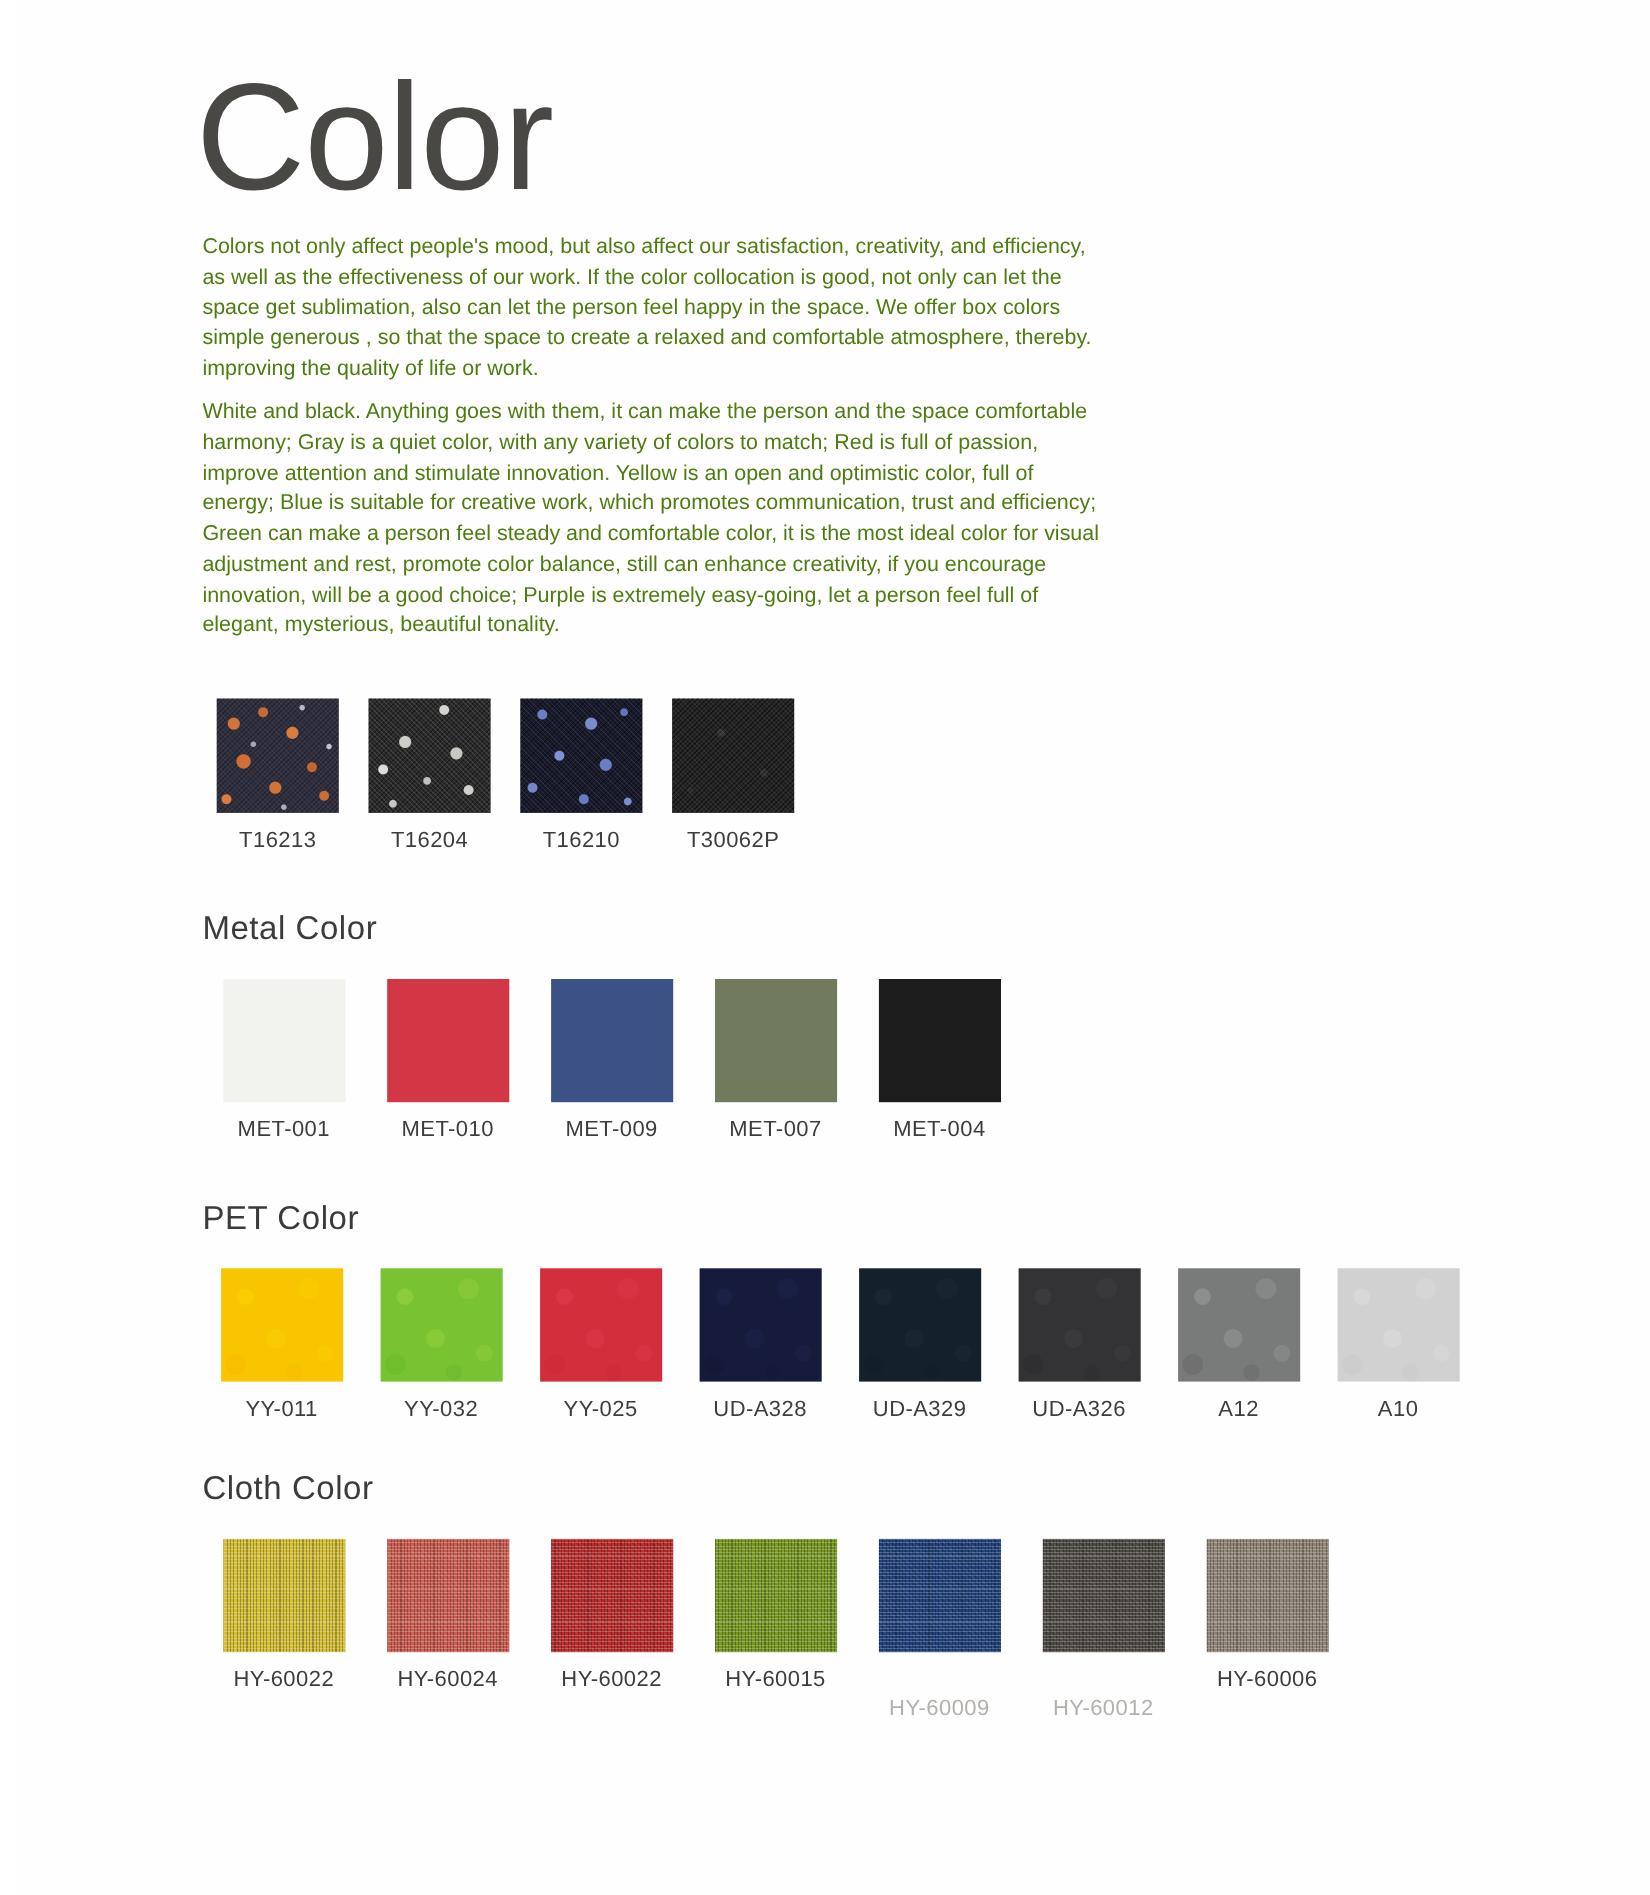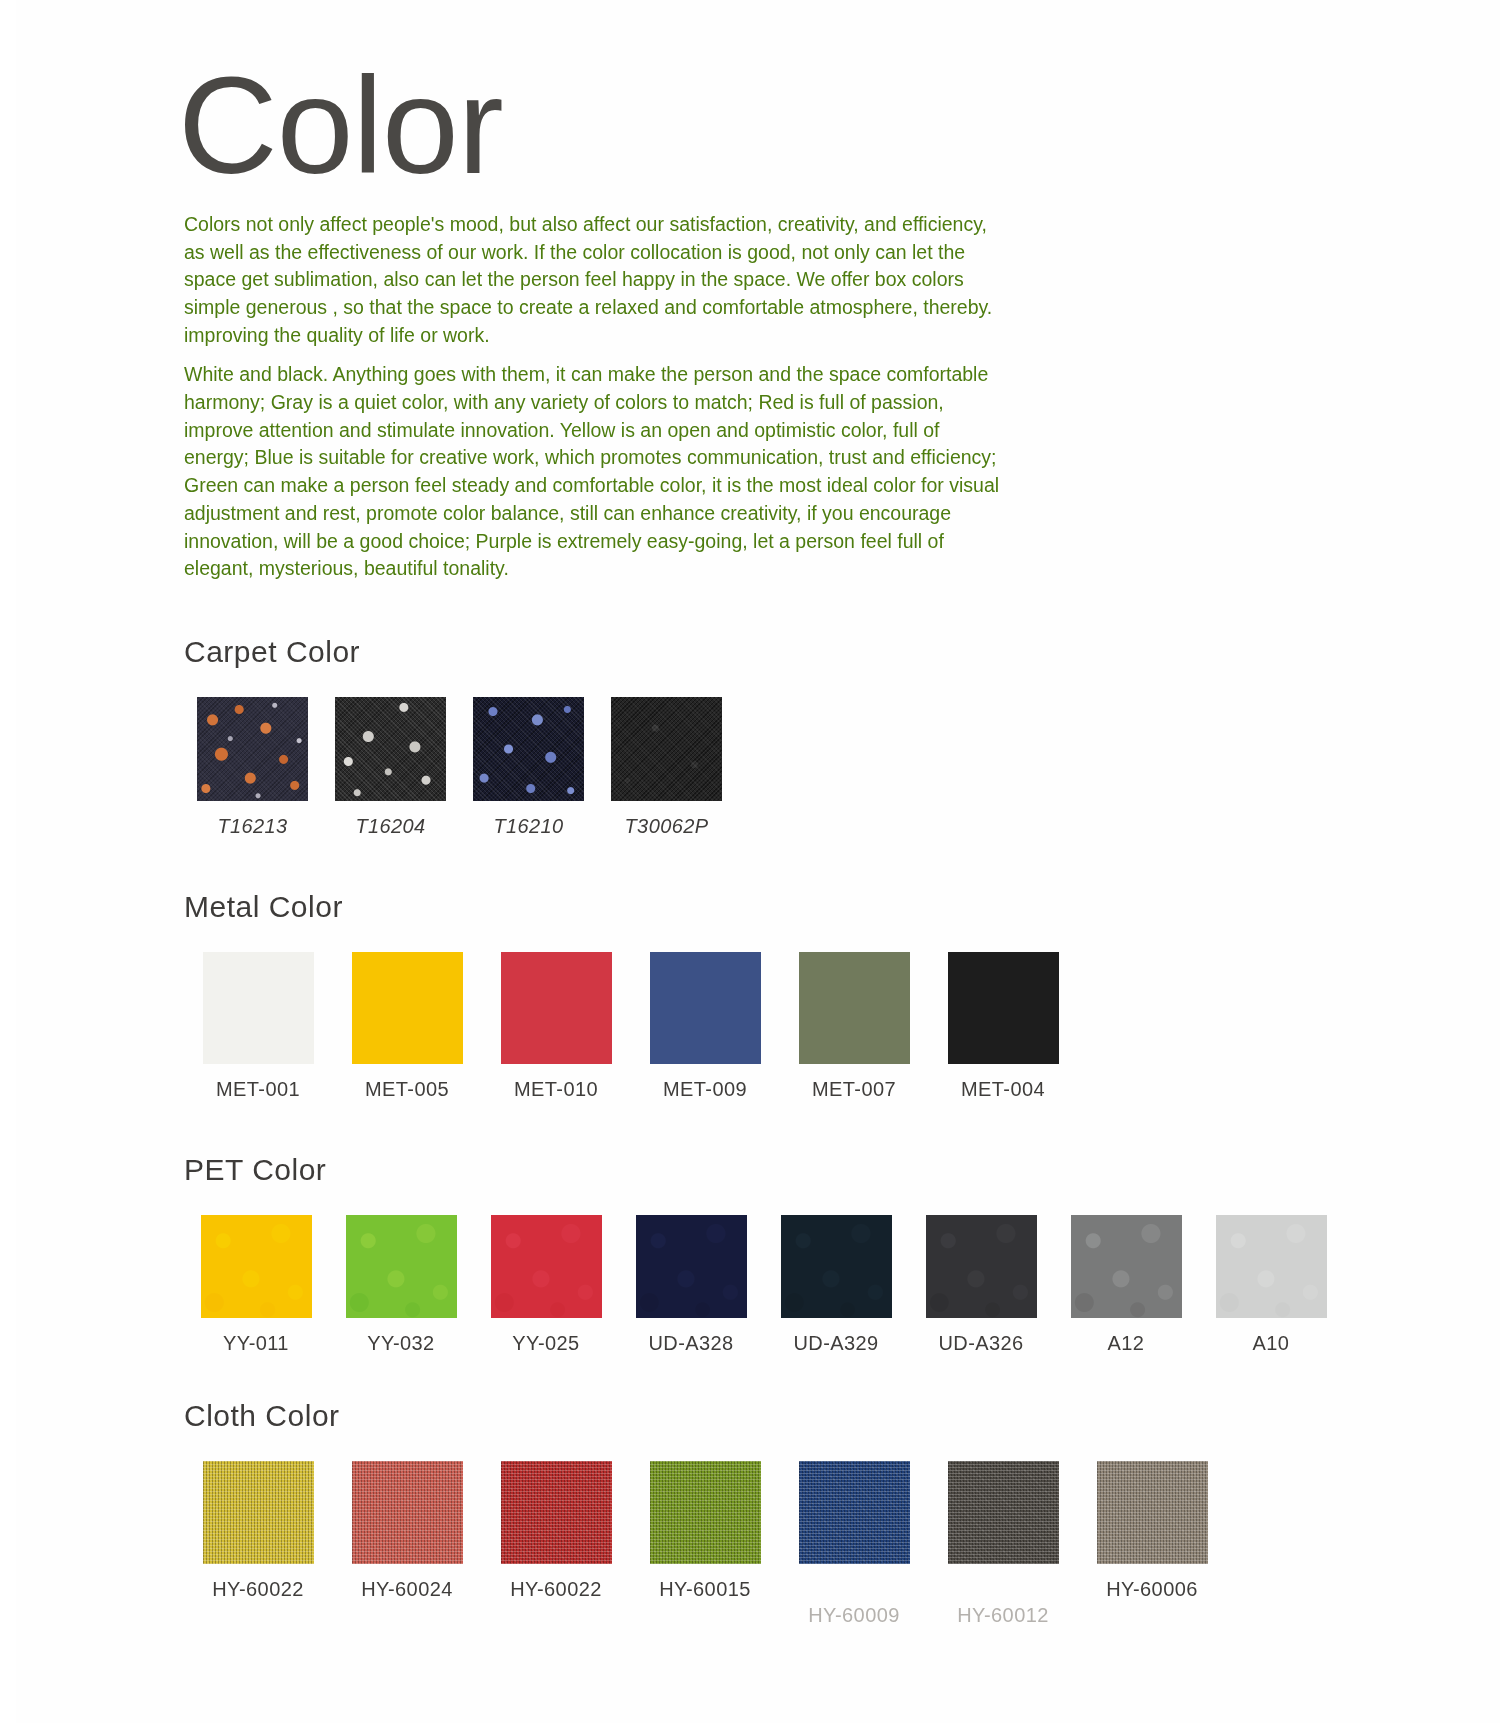--- a/index.html
+++ b/index.html
@@ -165,21 +165,21 @@
   
   .tex-weave::after {
     content: "";
     position: absolute;
     inset: 0;
     background-image:
       repeating-linear-gradient(0deg, rgba(255,255,255,0.22) 0 1px, transparent 1px 3px),
       repeating-linear-gradient(90deg, rgba(0,0,0,0.28) 0 1px, transparent 1px 3px),
       repeating-linear-gradient(45deg, rgba(255,255,255,0.08) 0 1px, transparent 1px 4px);
   }
-  .row-carpet .swatch-cell { width: 137px; font-style: italic; }
+  .row-carpet .swatch-cell { width: 137px; }
   .row-metal .swatch-cell { width: 148px; }
   .row-metal .swatch { width: 111px; height: 112px; }
   .row-pet .swatch-cell { width: 148px; }
   .row-pet .swatch { width: 111px; height: 103px; }
   .row-cloth .swatch-cell { width: 148px; }
   .row-cloth .swatch { width: 111px; height: 103px; }
 </style>
 </head>
 <body>
 
@@ -187,21 +187,20 @@
   <div class="content">
 
     <h1 class="title">Color</h1>
 
     <div class="intro">
       <p>Colors not only affect people's mood, but also affect our satisfaction, creativity, and efficiency, as well as the effectiveness of our work. If the color collocation is good, not only can let the space get sublimation, also can let the person feel happy in the space. We offer box colors simple generous , so that the space to create a relaxed and comfortable atmosphere, thereby. improving the quality of life or work.</p>
       <p>White and black. Anything goes with them, it can make the person and the space comfortable harmony; Gray is a quiet color, with any variety of colors to match; Red is full of passion, improve attention and stimulate innovation. Yellow is an open and optimistic color, full of energy; Blue is suitable for creative work, which promotes communication, trust and efficiency; Green can make a person feel steady and comfortable color, it is the most ideal color for visual adjustment and rest, promote color balance, still can enhance creativity, if you encourage innovation, will be a good choice; Purple is extremely easy-going, let a person feel full of elegant, mysterious, beautiful tonality.</p>
     </div>
 
     <div class="section">
-      <h2 class="section-title">Carpet  Color</h2>
       <div class="swatch-row row-carpet">
         <div class="swatch-cell">
           <div class="swatch tex-carpet tex-t16213"></div>
           <div class="swatch-label">T16213</div>
         </div>
         <div class="swatch-cell">
           <div class="swatch tex-carpet tex-t16204"></div>
           <div class="swatch-label">T16204</div>
         </div>
         <div class="swatch-cell">
@@ -216,24 +215,20 @@
     </div>
 
     <div class="section">
       <h2 class="section-title">Metal Color</h2>
       <div class="swatch-row row-metal">
         <div class="swatch-cell">
           <div class="swatch" style="background:#f2f2ee"></div>
           <div class="swatch-label">MET-001</div>
         </div>
         <div class="swatch-cell">
-          <div class="swatch" style="background:#f8c400"></div>
-          <div class="swatch-label">MET-005</div>
-        </div>
-        <div class="swatch-cell">
           <div class="swatch" style="background:#d13744"></div>
           <div class="swatch-label">MET-010</div>
         </div>
         <div class="swatch-cell">
           <div class="swatch" style="background:#3c5186"></div>
           <div class="swatch-label">MET-009</div>
         </div>
         <div class="swatch-cell">
           <div class="swatch" style="background:#717a5c"></div>
           <div class="swatch-label">MET-007</div>

